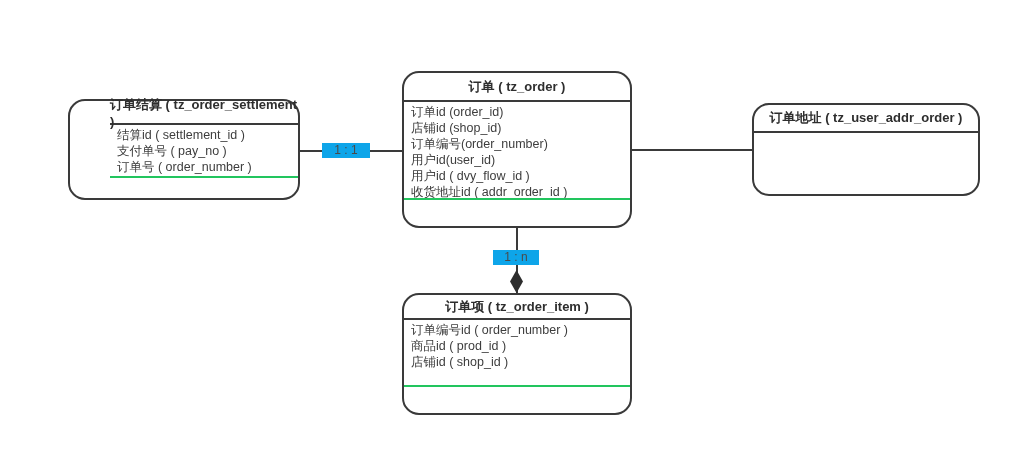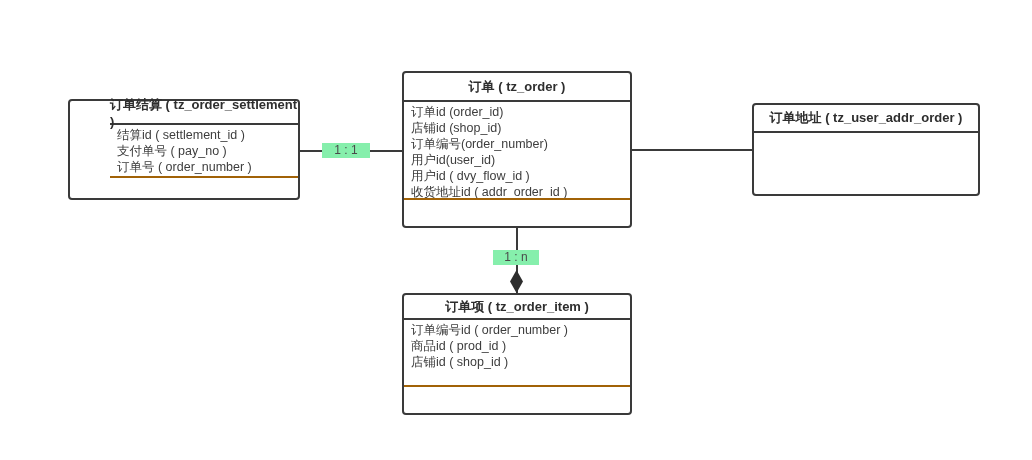--- a/index.html
+++ b/index.html
@@ -12,59 +12,59 @@
     position: relative;
     width: 1032px;
     height: 460px;
     background: #ffffff;
     overflow: hidden;
   }
   .entity {
     position: absolute;
     box-sizing: border-box;
     border: 2px solid #3a3a3a;
-    border-radius: 4px;
+    border-radius: 17px;
     background: #ffffff;
     display: flex;
     flex-direction: column;
     z-index: 2;
   }
   .entity-header {
     border-bottom: 2px solid #3a3a3a;
     font-weight: bold;
     font-size: 13px;
     color: #2e2e2e;
     display: flex;
     align-items: center;
     justify-content: center;
     flex: 0 0 auto;
   }
   .entity-fields {
     flex: 1 1 auto;
-    border-bottom: 2px solid #a16207;
+    border-bottom: 2px solid #22c55e;
     padding: 2px 4px 0 7px;
     font-size: 12.5px;
     color: #3d3d3d;
     overflow: hidden;
   }
   .field-row {
     line-height: 16px;
     white-space: nowrap;
   }
   .entity-footer {
     flex: 0 0 auto;
   }
   .connector {
     position: absolute;
     background: #3a3a3a;
     z-index: 1;
   }
   .rel-label {
     position: absolute;
-    background: #86efac;
+    background: #0ea5e9;
     color: #4a4a4a;
     font-size: 12px;
     line-height: 15px;
     text-align: center;
     z-index: 3;
     padding: 0 2px;
   }
   .diamond {
     position: absolute;
     width: 13px;

